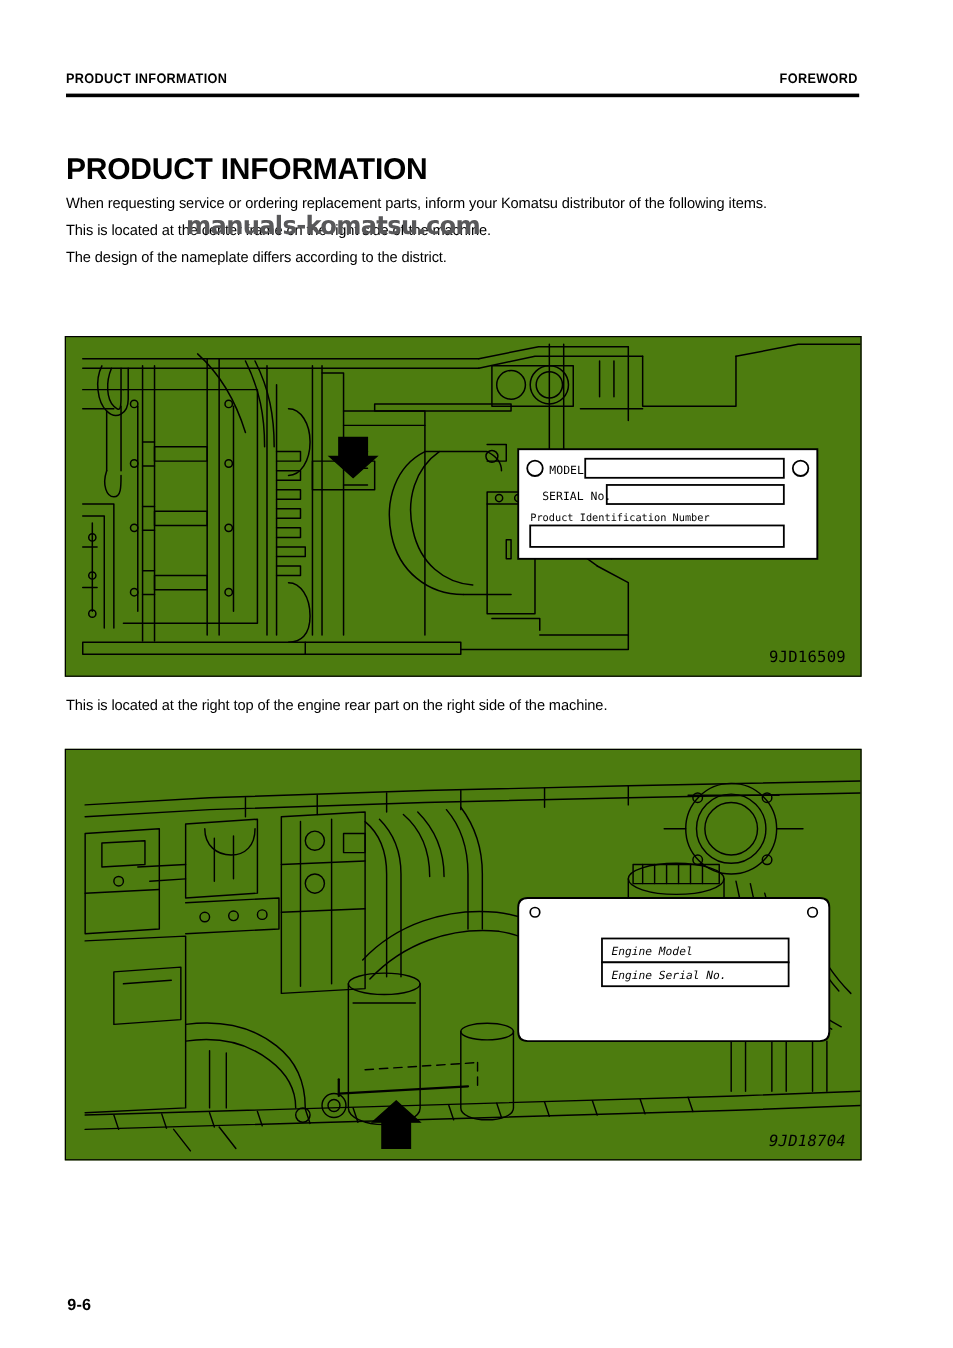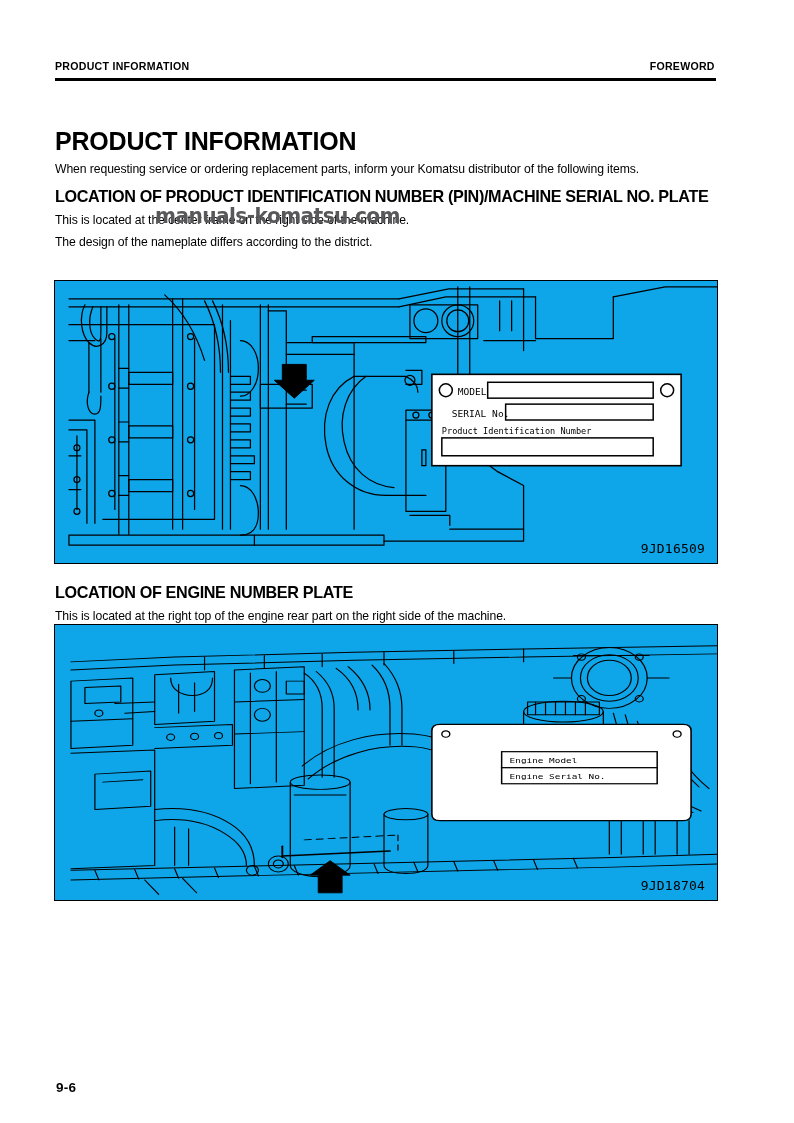--- a/index.html
+++ b/index.html
@@ -106,24 +106,24 @@
     transform-origin: left center;
     white-space: nowrap;
     pointer-events: none;
   }
 
   
   .figure {
     position: absolute;
     border: 1.3px solid #000;
     box-sizing: border-box;
-    background: #0ea5e9;
+    background: #4d7c0f;
   }
   #figure-pin  { left: 54px; top: 256px; width: 664px; height: 284px; }
-  #figure-eng  { left: 54px; top: 600px; width: 664px; height: 277px; }
+  #figure-eng  { left: 54px; top: 600px; width: 664px; height: 343px; font-style: italic; }
 
   .figure svg { display: block; width: 100%; height: 100%; }
 
   .fig-code {
     position: absolute;
     right: 12px;
     bottom: 7px;
     font-family: "DejaVu Sans Mono", monospace;
     font-size: 13px;
     letter-spacing: 0.2px;
@@ -149,21 +149,20 @@
   <div class="runhead">
     <div class="runhead-left">PRODUCT INFORMATION</div>
     <div class="runhead-right">FOREWORD</div>
   </div>
   <div class="head-rule"></div>
 
   <div class="content">
     <h1 class="doc-title">PRODUCT INFORMATION</h1>
     <p class="body-line">When requesting service or ordering replacement parts, inform your Komatsu distributor of the following items.</p>
 
-    <h2 class="sec-title wrap sec-gap">LOCATION OF PRODUCT IDENTIFICATION NUMBER (PIN)/MACHINE SERIAL NO. PLATE</h2>
 
     <div class="line-wrap">
       <p class="body-line">This is located at the center frame on the right side of the machine.</p>
       <div class="watermark">manuals-komatsu.com</div>
     </div>
 
     <p class="body-line">The design of the nameplate differs according to the district.</p>
   </div>
 
   <div class="figure" id="figure-pin">
@@ -288,21 +287,20 @@
         <rect x="388" y="158" width="212" height="18" fill="#fff" stroke="#000" stroke-width="1.5"></rect>
         <text x="404" y="115" font-family="DejaVu Sans Mono, monospace" font-size="9.6">MODEL</text>
         <text x="398" y="137" font-family="DejaVu Sans Mono, monospace" font-size="9.6">SERIAL No.</text>
         <text x="388" y="154" font-family="DejaVu Sans Mono, monospace" font-size="8.6">Product Identification Number</text>
       </g>
     </svg>
     <div class="fig-code">9JD16509</div>
   </div>
 
   <div style="position:absolute; left:55px; top:550px; width:661px;">
-    <h2 class="sec-title">LOCATION OF ENGINE NUMBER PLATE</h2>
     <p class="body-line">This is located at the right top of the engine rear part on the right side of the machine.</p>
   </div>
 
   <div class="figure" id="figure-eng">
     <svg viewBox="0 0 664 343" preserveAspectRatio="none">
       <g fill="none" stroke="#000" stroke-width="1.2" stroke-linejoin="round" stroke-linecap="round">
 
         <path d="M16 46 L120 40 L300 34 L470 30 L664 26"></path>
         <path d="M16 56 L120 50 L300 44 L470 40 L664 36"></path>
         <path d="M150 40 L150 56 M210 38 L210 54 M268 36 L268 52 M330 34 L330 50 M400 32 L400 48 M470 30 L470 46"></path>

